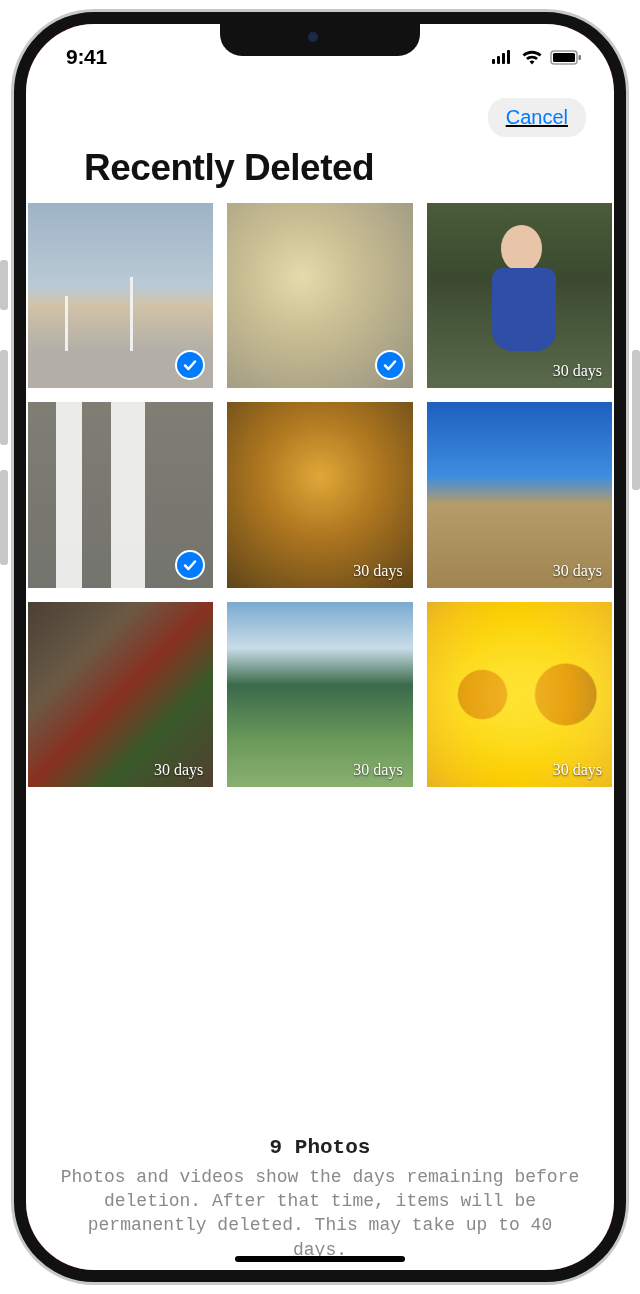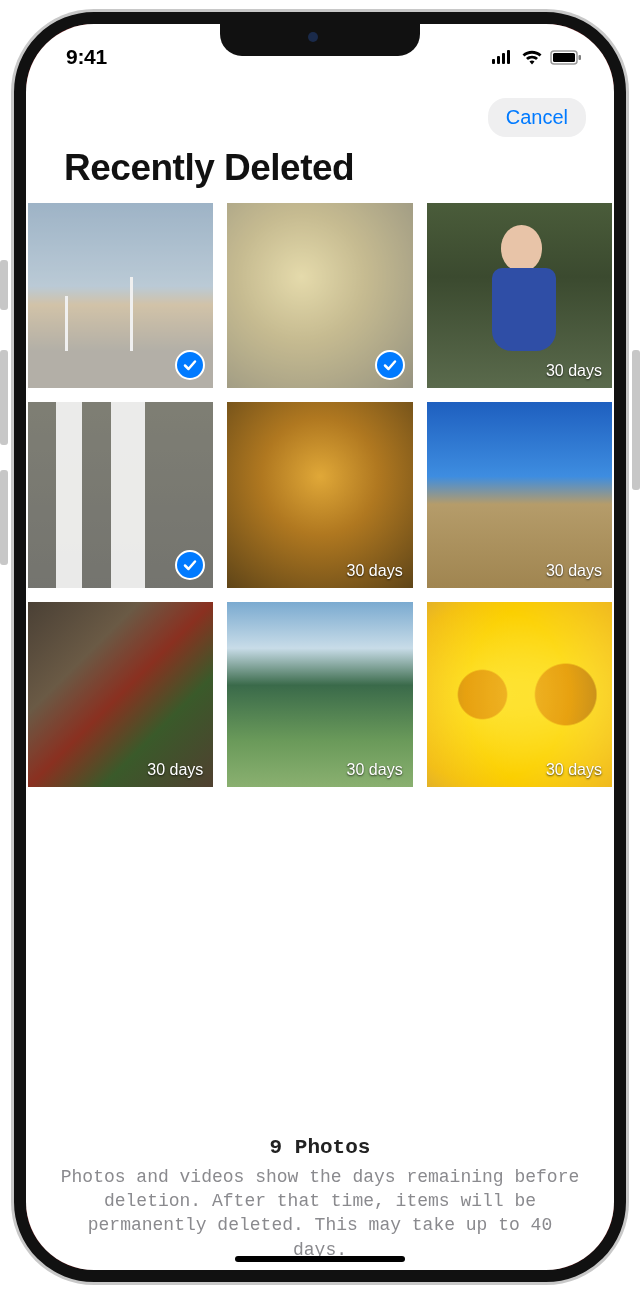--- a/index.html
+++ b/index.html
@@ -82,45 +82,48 @@
     align-items: center;
     gap: 7px;
   }
   .status-icons svg { display: block; }
 
   
   .nav-header {
     display: flex;
     justify-content: flex-end;
     padding: 18px 28px 6px 28px;
+    text-decoration: underline;
   }
   .cancel-btn {
     background: #efeff0;
     color: #007aff;
     border: none;
     padding: 8px 18px;
     border-radius: 18px;
     font-size: 20px;
     font-weight: 500;
     cursor: pointer;
   }
   .page-title {
     font-size: 37px;
     font-weight: 700;
     color: #111;
     padding: 4px 28px 14px 38px;
     letter-spacing: -0.5px;
+    margin-left: 20px;
   }
 
   
   .photo-grid {
     display: grid;
     grid-template-columns: repeat(3, 1fr);
     gap: 14px;
     padding: 0 2px;
+    font-family: Liberation Serif, serif;
   }
   .photo-cell {
     position: relative;
     aspect-ratio: 1/1;
     overflow: hidden;
     cursor: pointer;
   }
   .photo-cell > .art {
     position: absolute;
     inset: 0;

